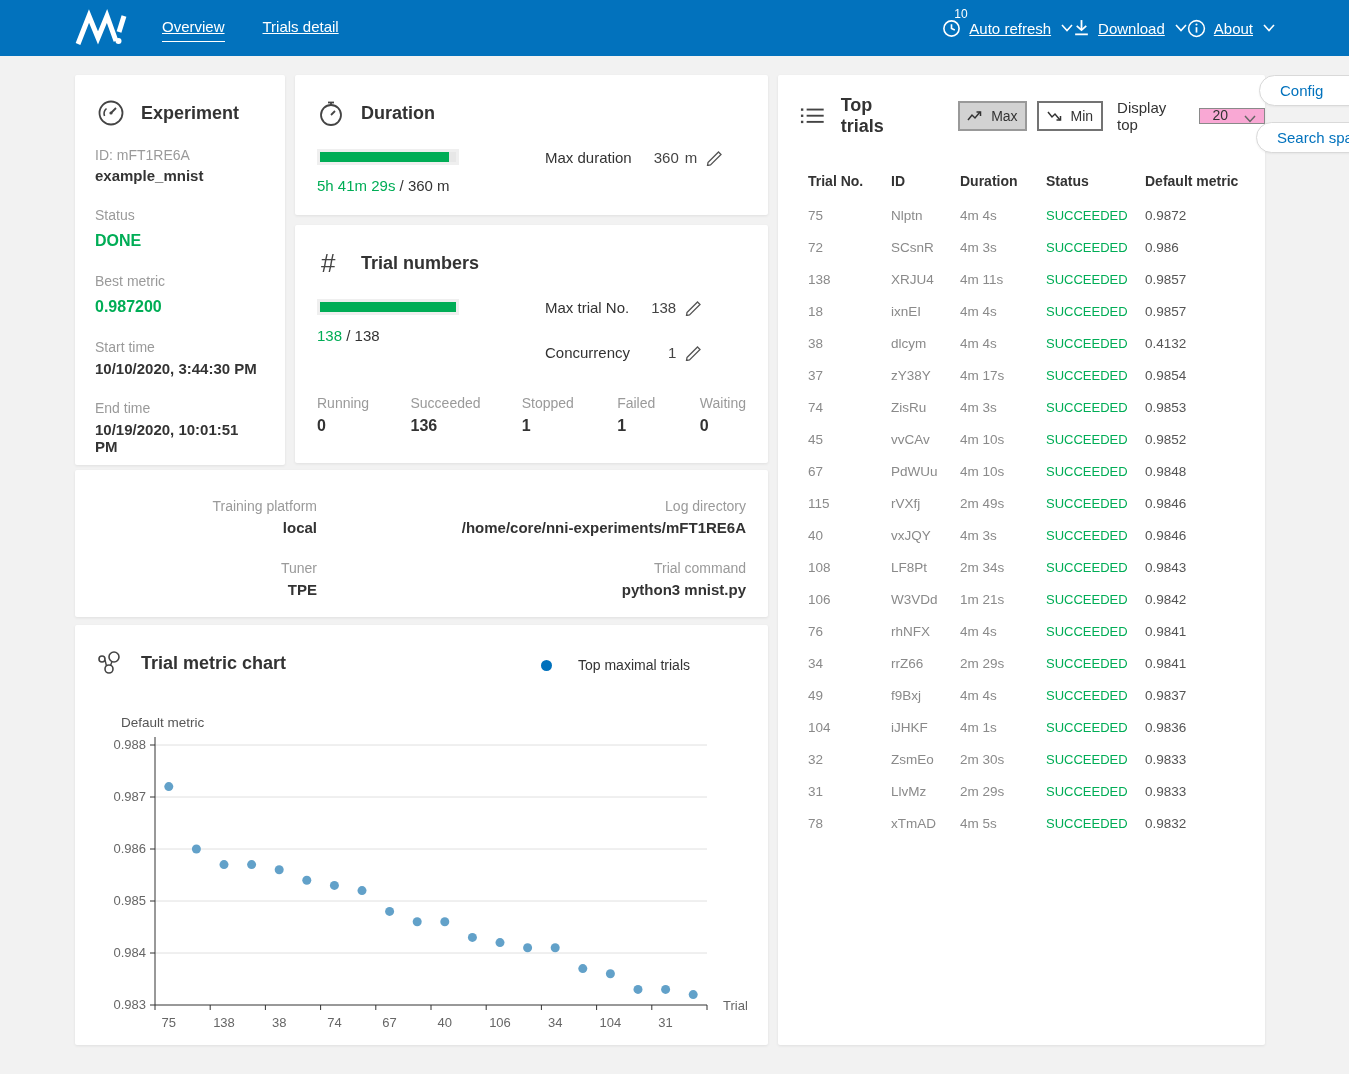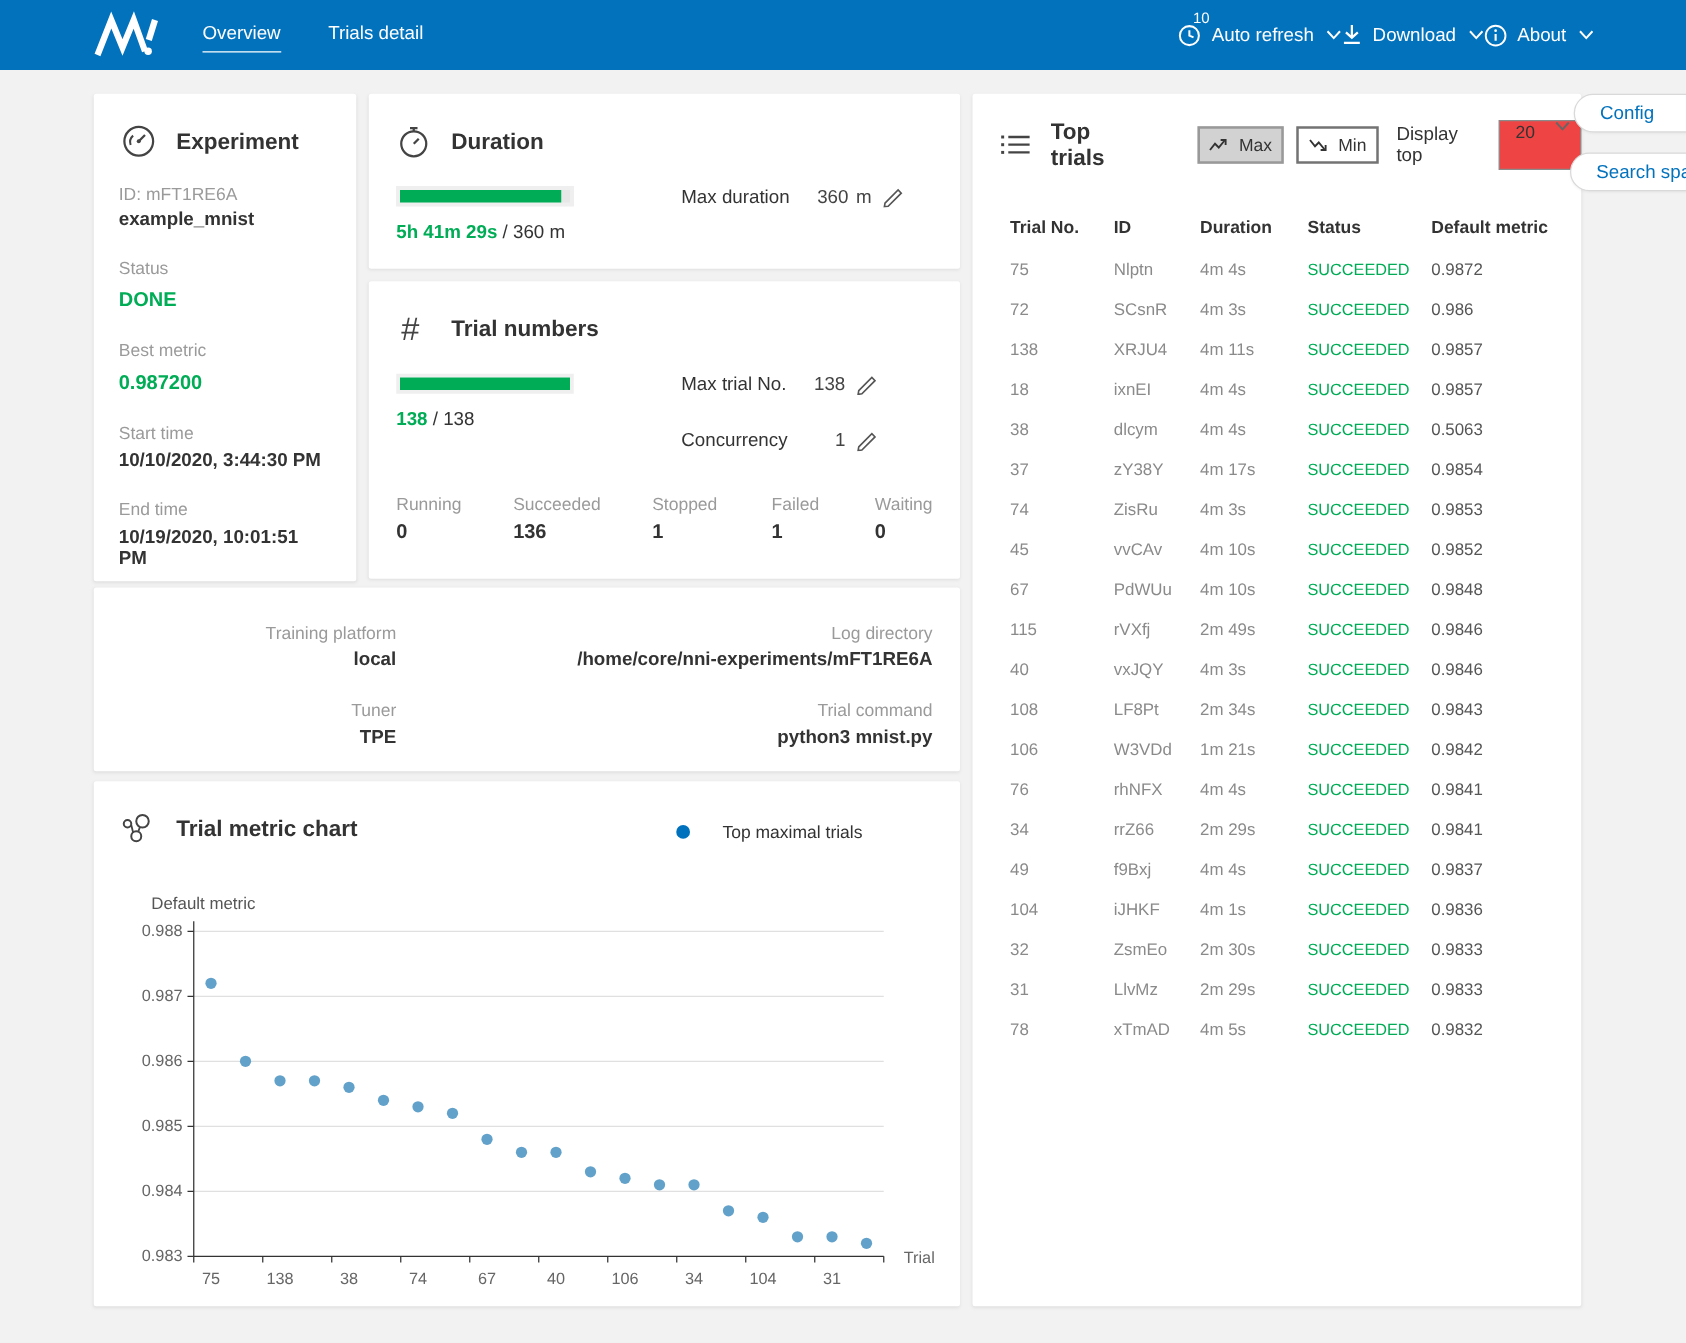--- a/index.html
+++ b/index.html
@@ -5,21 +5,21 @@
   :root{
     --brand:#0272bd; --success:#00ad56; --point:#62a1c9; --legend-dot:#0071bc;
     --dark:#333; --label:#9a9a9a; --cell:#8a8a8a; --metric:#555;
   }
   *{box-sizing:border-box;margin:0;padding:0;}
   body{font-family:"Liberation Sans",sans-serif;background:#ededed;}
   .screen{position:relative;width:1349px;height:1074px;background:#f2f2f2;overflow:hidden;}
 
   
   .navbar{position:absolute;left:0;top:0;width:100%;height:56px;background:var(--brand);
-    display:flex;align-items:center;color:#fff;}
+    display:flex;align-items:center;color:#fff;text-decoration:underline;}
   .logo{margin-left:74px;display:flex;align-items:center;}
   .nav-tabs{display:flex;gap:38px;margin-left:26px;font-size:15px;}
   .nav-tab{color:#fff;cursor:pointer;padding:4px 0;}
   .nav-tab.active{border-bottom:1.5px solid #fff;padding-bottom:6px;}
   .nav-right{margin-left:auto;margin-right:74px;display:flex;align-items:center;font-size:15px;}
   .nav-item{display:flex;align-items:center;gap:8px;cursor:pointer;position:relative;}
   .badge-10{position:absolute;top:-12px;left:12px;font-size:12px;color:#fff;}
   .chev{margin-left:2px;}
 
   
@@ -43,21 +43,21 @@
   .exp-name{font-size:15px;color:var(--dark);font-weight:700;margin-top:4px;}
   .exp-sec{margin-top:22px;}
   .exp-sec .big{font-size:16px;font-weight:700;margin-top:8px;}
   .exp-sec .time{font-size:15px;color:var(--dark);font-weight:700;margin-top:4px;}
 
   .split{display:flex;padding:22px 22px 0 22px;}
   .progress-wrap{width:160px;}
   .progress{width:142px;height:16px;background:#e7e7e7;border:3px solid #efefef;}
   .progress .fill{height:100%;background:var(--success);}
   .prog-text{margin-top:12px;font-size:15px;}
-  .prog-text .cur{font-weight:700;}
+  .prog-text .cur{font-weight:400;}
   .prog-text .tot{color:var(--dark);}
   .edit-rows{margin-left:68px;display:flex;flex-direction:column;gap:28px;}
   .edit-row{display:flex;align-items:center;font-size:15px;color:var(--dark);}
   .edit-row .ev{margin-left:22px;color:#444;}
   .edit-row .eu{margin-left:6px;color:#444;}
   .pencil{margin-left:8px;cursor:pointer;}
 
   .stats{display:flex;padding:0 22px;margin-top:34px;}
   .stat{display:flex;flex-direction:column;gap:6px;}
   .stat .sl{font-size:14px;color:var(--label);}
@@ -76,22 +76,22 @@
 
   
   .tt-head{display:flex;align-items:center;padding:20px 0 0 22px;}
   .tt-title{font-size:18px;font-weight:700;color:var(--dark);margin-left:16px;}
   .btn{display:flex;align-items:center;gap:8px;justify-content:center;height:30px;font-size:14px;
        color:var(--dark);background:#fff;border:2px solid #737373;cursor:pointer;}
   .btn.sel{background:#d2d2d2;border-color:#999;}
   #btn-max{width:72px;margin-left:42px;}
   #btn-min{width:70px;margin-left:10px;}
   .disp-label{font-size:15px;color:var(--dark);margin-left:14px;}
-  .select{width:68px;height:40px;border:1px solid #8a8a8a;display:flex;align-items:flex-start;
-          padding:0 8px 0 12px;font-size:14px;color:var(--dark);margin-left:12px;cursor:pointer;background:#ef4444;}
+  .select{width:68px;height:16px;border:1px solid #8a8a8a;display:flex;align-items:flex-end;
+          padding:0 8px 0 12px;font-size:14px;color:var(--dark);margin-left:12px;cursor:pointer;background:#f9a8d4;}
   .select .sv{flex:1;}
 
   .tbl{margin-top:26px;font-size:14px;}
   .tbl-row{display:grid;grid-template-columns:83px 69px 86px 99px 118px;padding-left:30px;height:32px;align-items:center;}
   .tbl-header{color:var(--dark);font-weight:700;height:36px;}
   .tbl-row .c-no,.tbl-row .c-id,.tbl-row .c-dur{color:var(--cell);font-size:13.5px;}
   .tbl-row .c-status{color:var(--success);font-size:13px;}
   .tbl-row .c-metric{color:var(--metric);font-size:13.5px;}
 
   .pill-btn{position:absolute;height:31px;background:#fff;border:1px solid #d9d9d9;border-radius:16px;
@@ -449,21 +449,21 @@
             <span class="c-id">ixnEI</span>
             <span class="c-dur">4m 4s</span>
             <span class="c-status">SUCCEEDED</span>
             <span class="c-metric">0.9857</span>
           </div>
           <div class="tbl-row">
             <span class="c-no">38</span>
             <span class="c-id">dlcym</span>
             <span class="c-dur">4m 4s</span>
             <span class="c-status">SUCCEEDED</span>
-            <span class="c-metric">0.5063</span>
+            <span class="c-metric">0.4132</span>
           </div>
           <div class="tbl-row">
             <span class="c-no">37</span>
             <span class="c-id">zY38Y</span>
             <span class="c-dur">4m 17s</span>
             <span class="c-status">SUCCEEDED</span>
             <span class="c-metric">0.9854</span>
           </div>
           <div class="tbl-row">
             <span class="c-no">74</span>

